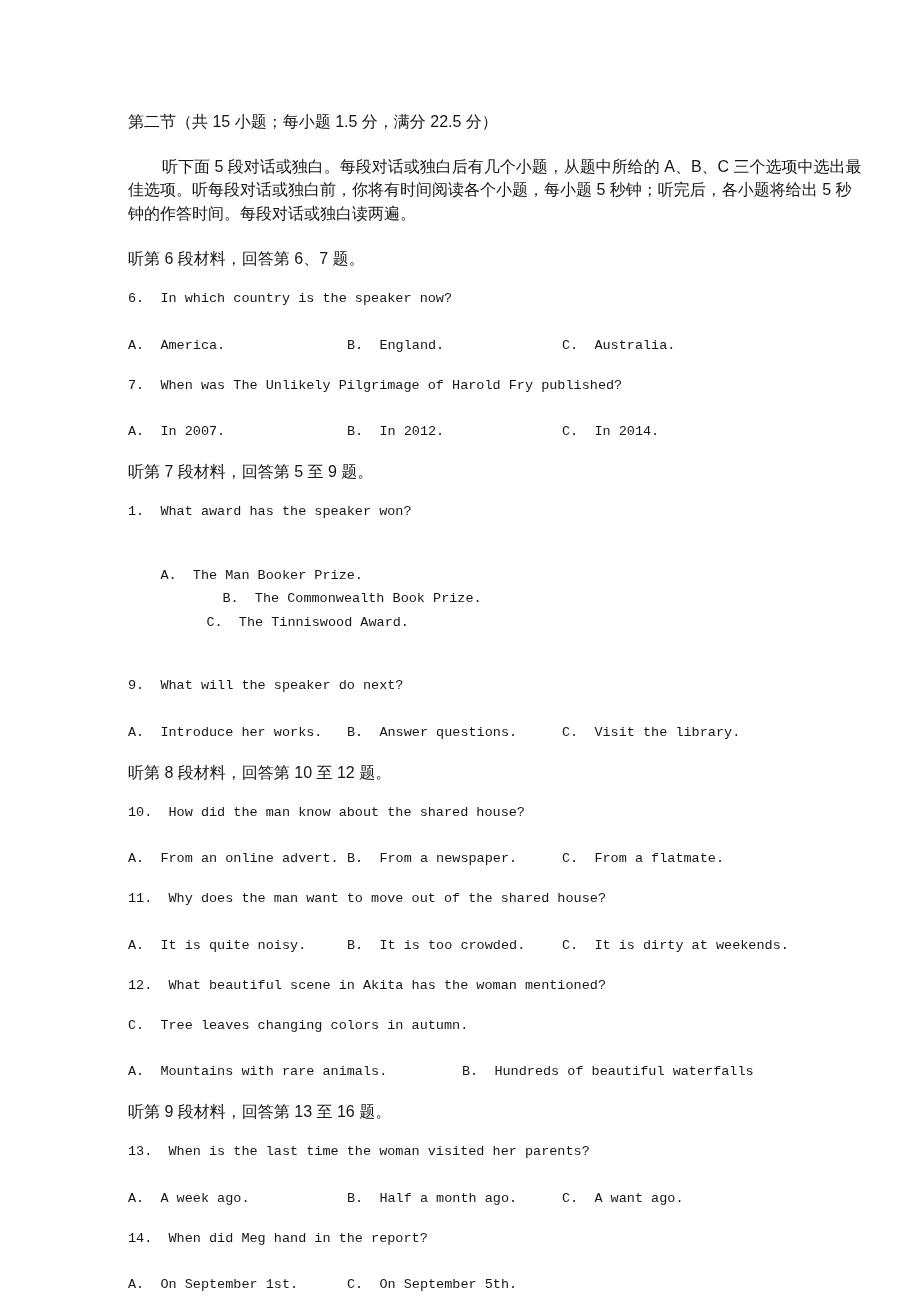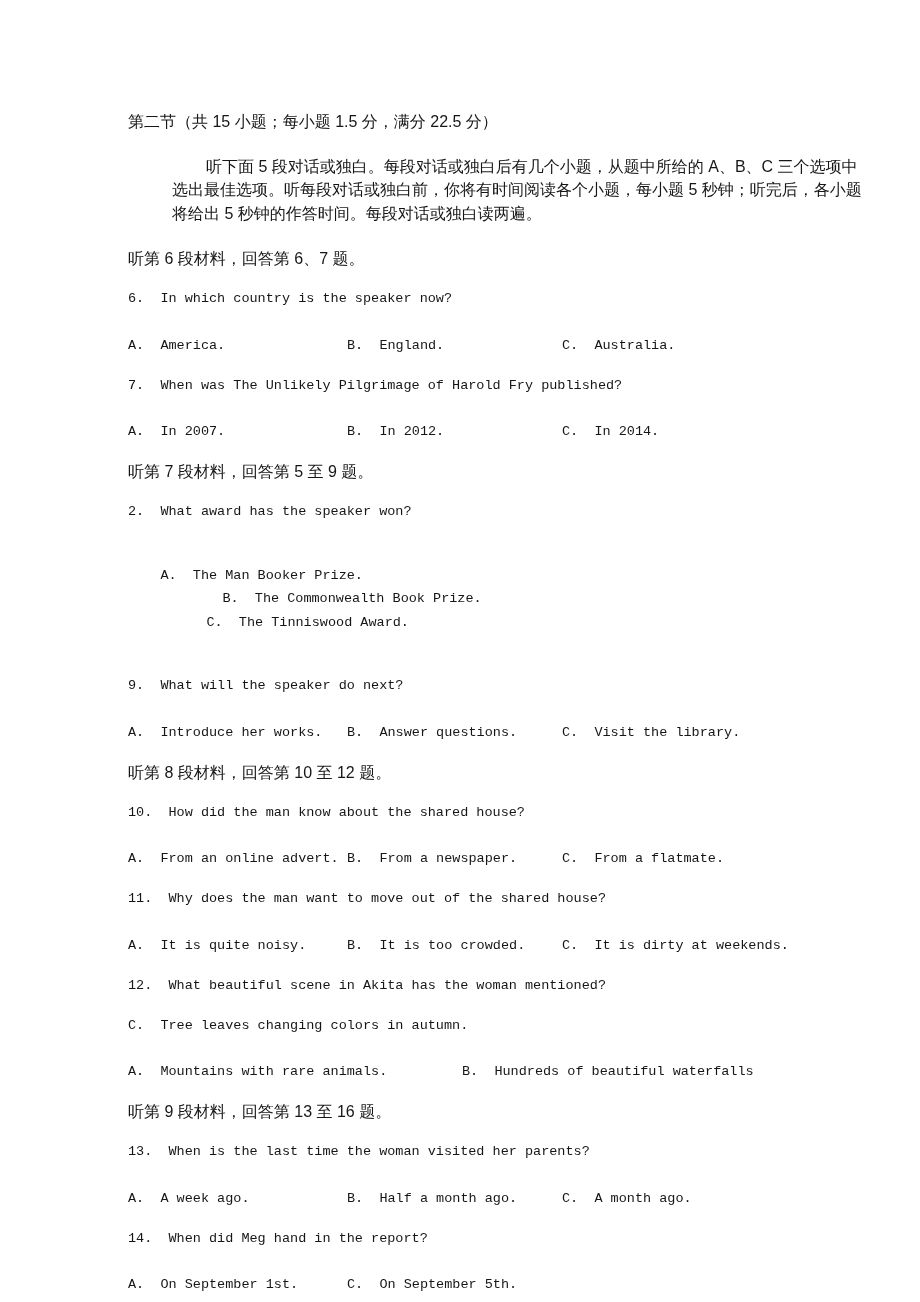--- a/index.html
+++ b/index.html
@@ -18,21 +18,21 @@
     font-family:"Liberation Sans",sans-serif;
     font-size:16px;
   }
   
   .en{
     font-family:"Liberation Mono","DejaVu Sans Mono",monospace;
     font-size:13.5px;
   }
   p{margin:0 0 16.5px 0;line-height:23.5px;white-space:pre-wrap;}
   .section-header{margin-bottom:21px;}
-  .instructions{text-indent:34px;margin-bottom:22px;margin-left:44px;}
+  .instructions{text-indent:34px;margin-bottom:22px;}
   
   .opts{display:flex;margin-top:23px;}
   .opts .oa{width:219px;flex:0 0 auto;white-space:pre-wrap;}
   .opts .ob{width:215px;flex:0 0 auto;white-space:pre-wrap;}
   .opts .oc{flex:1;white-space:pre-wrap;}
   
   .opts-flow{width:700px;}
   .opts-flow .ob-flow{margin-left:62px;}
   .opts-flow .oc-flow{margin-left:46px;font-family:Liberation Mono, monospace;}
   
@@ -59,21 +59,21 @@
 
   <p class="en">7.  When was The Unlikely Pilgrimage of Harold Fry published?</p>
   <p class="en opts">
     <span class="oa">A.  In 2007.</span>
     <span class="ob">B.  In 2012.</span>
     <span class="oc">C.  In 2014.</span>
   </p>
 
   <p class="cjk">听第 7 段材料，回答第 5 至 9 题。</p>
 
-  <p class="en">2.  What award has the speaker won?</p>
+  <p class="en">1.  What award has the speaker won?</p>
   <p class="en opts-flow">
     <span>A.  The Man Booker Prize.</span>
     <span class="ob-flow">B.  The Commonwealth Book Prize.</span>
     <span class="oc-flow">C.  The Tinniswood Award.</span>
   </p>
 
   <p class="en">9.  What will the speaker do next?</p>
   <p class="en opts">
     <span class="oa">A.  Introduce her works.</span>
     <span class="ob">B.  Answer questions.</span>
@@ -102,21 +102,21 @@
     <span class="oa12">A.  Mountains with rare animals.</span>
     <span class="ob12">B.  Hundreds of beautiful waterfalls</span>
   </p>
 
   <p class="cjk">听第 9 段材料，回答第 13 至 16 题。</p>
 
   <p class="en">13.  When is the last time the woman visited her parents?</p>
   <p class="en opts">
     <span class="oa">A.  A week ago.</span>
     <span class="ob">B.  Half a month ago.</span>
-    <span class="oc">C.  A month ago.</span>
+    <span class="oc">C.  A want ago.</span>
   </p>
 
   <p class="en">14.  When did Meg hand in the report?</p>
   <p class="en opts">
     <span class="oa">A.  On September 1st.</span>
     <span class="oc">C.  On September 5th.</span>
   </p>
 
 </div>
 

